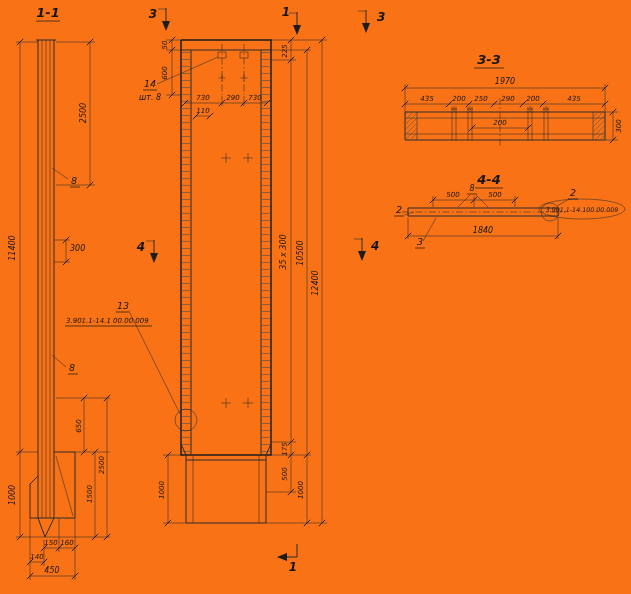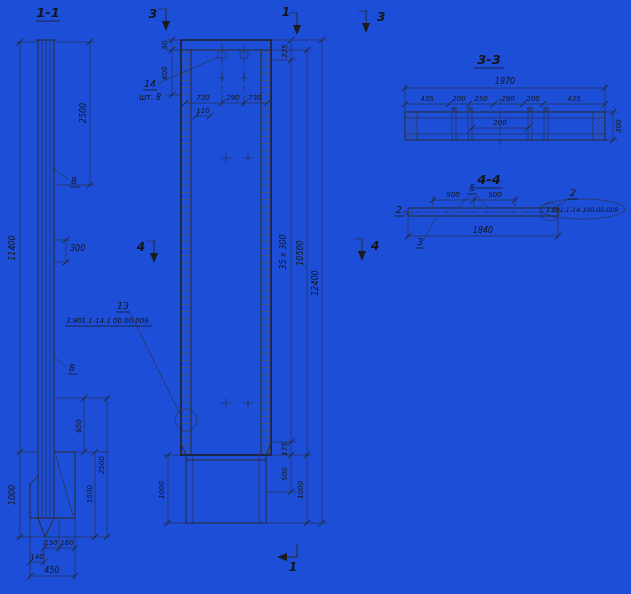--- a/index.html
+++ b/index.html
@@ -1,16 +1,16 @@
 <!DOCTYPE html>
 <html><head>
 <meta charset="utf-8">
 <style>
   html,body{margin:0;padding:0;background:#ffffff;}
-  .frame{width:631px;height:594px;background:#1d4ed8;position:relative;overflow:hidden;}
+  .frame{width:631px;height:594px;background:#f97316;position:relative;overflow:hidden;}
   svg{display:block;}
   text{fill:#151515;font-family:"DejaVu Sans",sans-serif;font-style:italic;}
   .t7{font-size:7px;} .t8{font-size:8px;} .t9{font-size:9.5px;} .t6{font-size:6.3px;}
   .title{font-size:13px;font-weight:bold;}
   .mk{font-size:12px;font-weight:bold;}
   .ln{stroke:#2b2b2b;stroke-width:1;fill:none;}
   .thick{stroke:#1c1c1c;stroke-width:1.5;fill:none;}
   .thin{stroke:#2b2b2b;stroke-width:0.55;fill:none;}
   .dash{stroke:#2b2b2b;stroke-width:0.55;fill:none;stroke-dasharray:7 2.5 1.5 2.5;}
   .arr{fill:#1c1c1c;stroke:none;}

